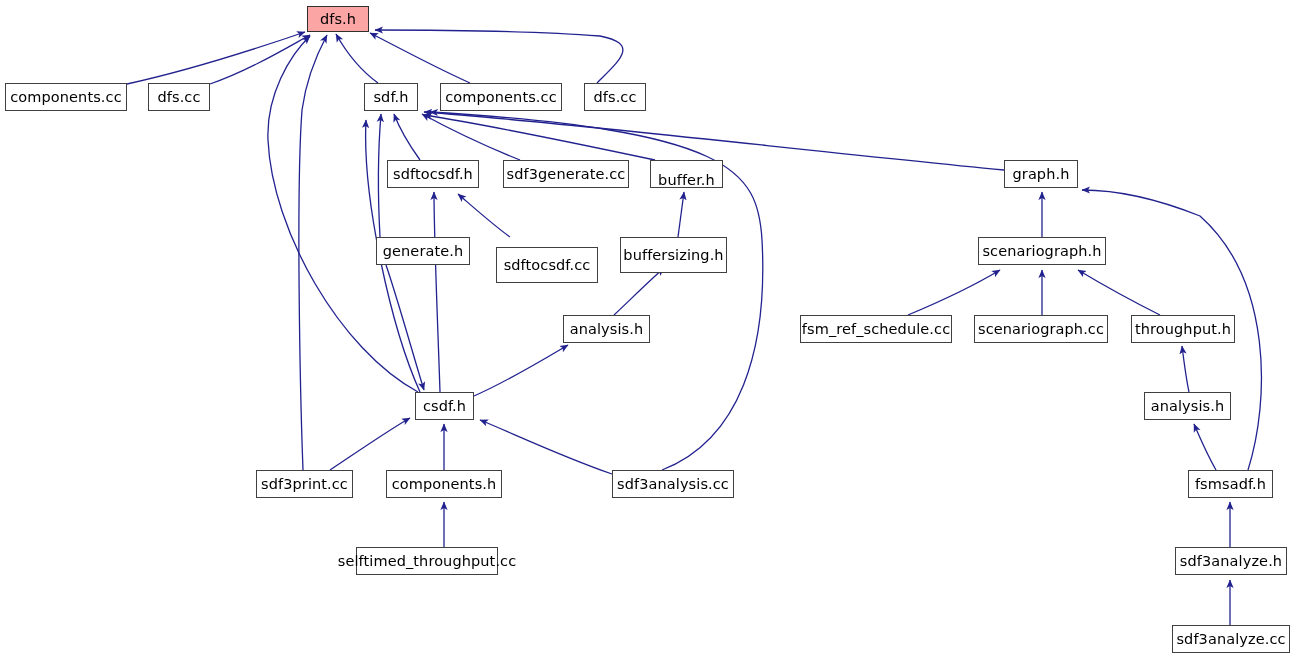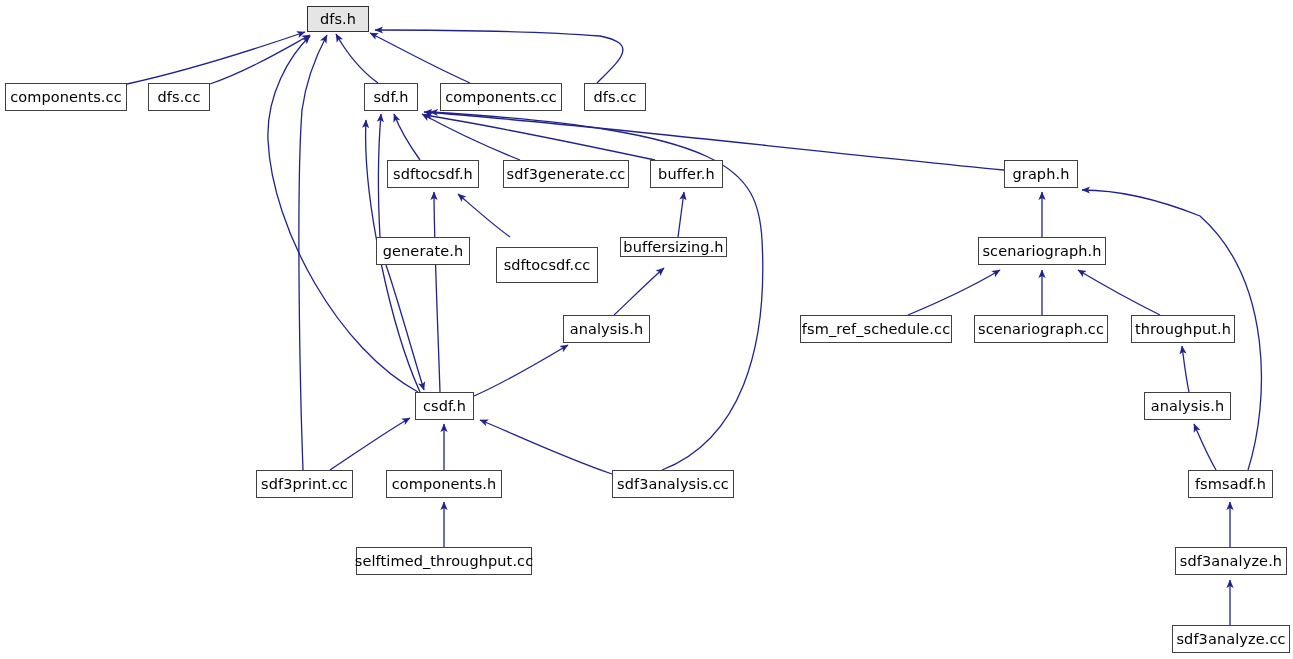--- a/index.html
+++ b/index.html
@@ -30,21 +30,21 @@
     display: flex;
     align-items: center;
     justify-content: center;
     font-size: 14.5px;
     color: #000000;
     line-height: 1;
     letter-spacing: 0.1px;
     white-space: nowrap;
   }
   .node.root {
-    background: #e5e5e5;
+    background: #fca5a5;
     border: 1px solid #303030;
   }
   .node-label {
     display: block;
     padding: 0 2px;
   }
 </style>
 </head>
 <body>
 
@@ -109,33 +109,33 @@
       </div>
       <div class="node" style="left: 584px; top: 83px; width: 62px; height: 28px;">
         <span class="node-label">dfs.cc</span>
       </div>
       <div class="node" style="left: 387px; top: 160px; width: 92px; height: 28px;">
         <span class="node-label">sdftocsdf.h</span>
       </div>
       <div class="node" style="left: 503px; top: 160px; width: 126px; height: 28px;">
         <span class="node-label">sdf3generate.cc</span>
       </div>
-      <div class="node" style="left: 650px; top: 160px; width: 73px; height: 28px;">
+      <div class="node" style="left: 650px; top: 160px; width: 73px; height: 28px; align-items: flex-end;">
         <span class="node-label">buffer.h</span>
       </div>
       <div class="node" style="left: 1004px; top: 160px; width: 74px; height: 28px; text-align: right;">
         <span class="node-label">graph.h</span>
       </div>
       <div class="node" style="left: 332px; top: 237px; width: 94px; height: 28px; margin-left: 44px;">
         <span class="node-label">generate.h</span>
       </div>
       <div class="node" style="left: 496px; top: 220px; width: 102px; height: 36px; margin-top: 27px;">
         <span class="node-label">sdftocsdf.cc</span>
       </div>
-      <div class="node" style="left: 620px; top: 237px; width: 107px; height: 20px;">
+      <div class="node" style="left: 620px; top: 237px; width: 107px; height: 36px;">
         <span class="node-label">buffersizing.h</span>
       </div>
       <div class="node" style="left: 978px; top: 237px; width: 128px; height: 28px;">
         <span class="node-label">scenariograph.h</span>
       </div>
       <div class="node" style="left: 563px; top: 315px; width: 87px; height: 28px;">
         <span class="node-label">analysis.h</span>
       </div>
       <div class="node" style="left: 800px; top: 315px; width: 152px; height: 28px;">
         <span class="node-label">fsm_ref_schedule.cc</span>
@@ -157,21 +157,21 @@
       </div>
       <div class="node" style="left: 386px; top: 470px; width: 116px; height: 28px;">
         <span class="node-label">components.h</span>
       </div>
       <div class="node" style="left: 612px; top: 470px; width: 122px; height: 28px;">
         <span class="node-label">sdf3analysis.cc</span>
       </div>
       <div class="node" style="left: 1188px; top: 470px; width: 85px; height: 28px;">
         <span class="node-label">fsmsadf.h</span>
       </div>
-      <div class="node" style="left: 356px; top: 547px; width: 176px; height: 28px;">
+      <div class="node" style="left: 356px; top: 547px; width: 142px; height: 28px;">
         <span class="node-label">selftimed_throughput.cc</span>
       </div>
       <div class="node" style="left: 1175px; top: 547px; width: 112px; height: 28px;">
         <span class="node-label">sdf3analyze.h</span>
       </div>
       <div class="node" style="left: 1172px; top: 625px; width: 118px; height: 28px;">
         <span class="node-label">sdf3analyze.cc</span>
       </div>
     </div>
 </div>

